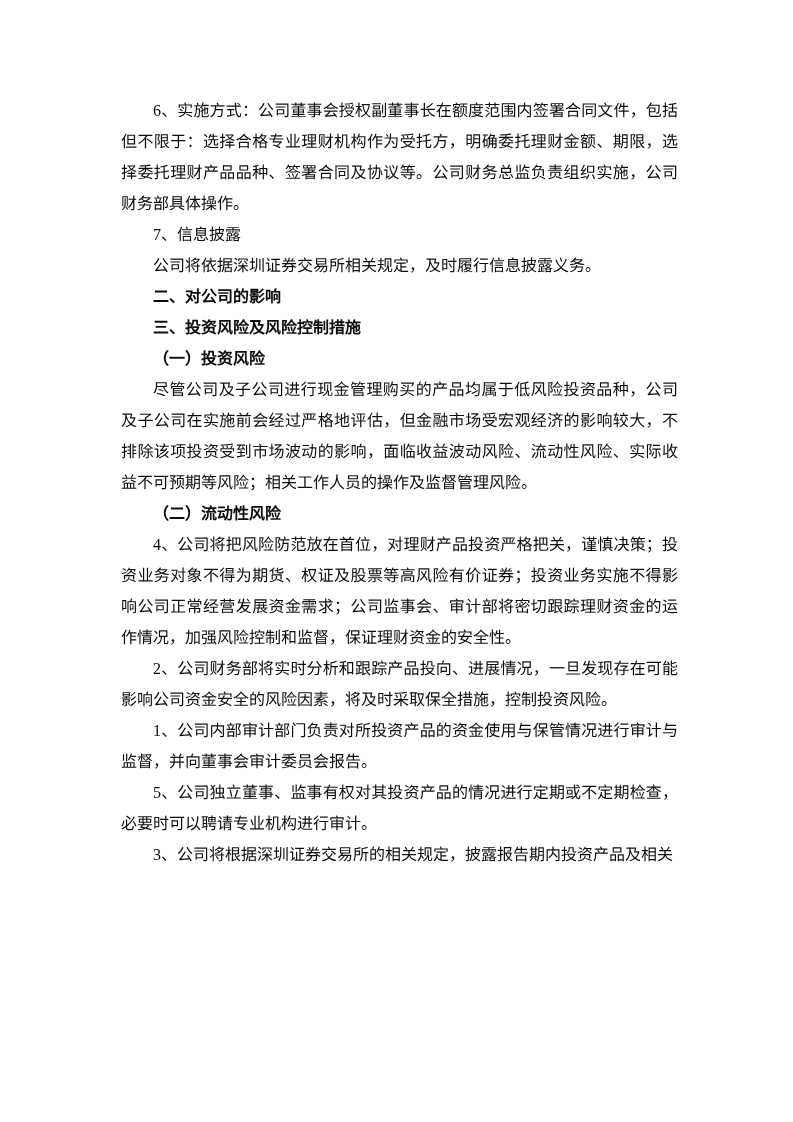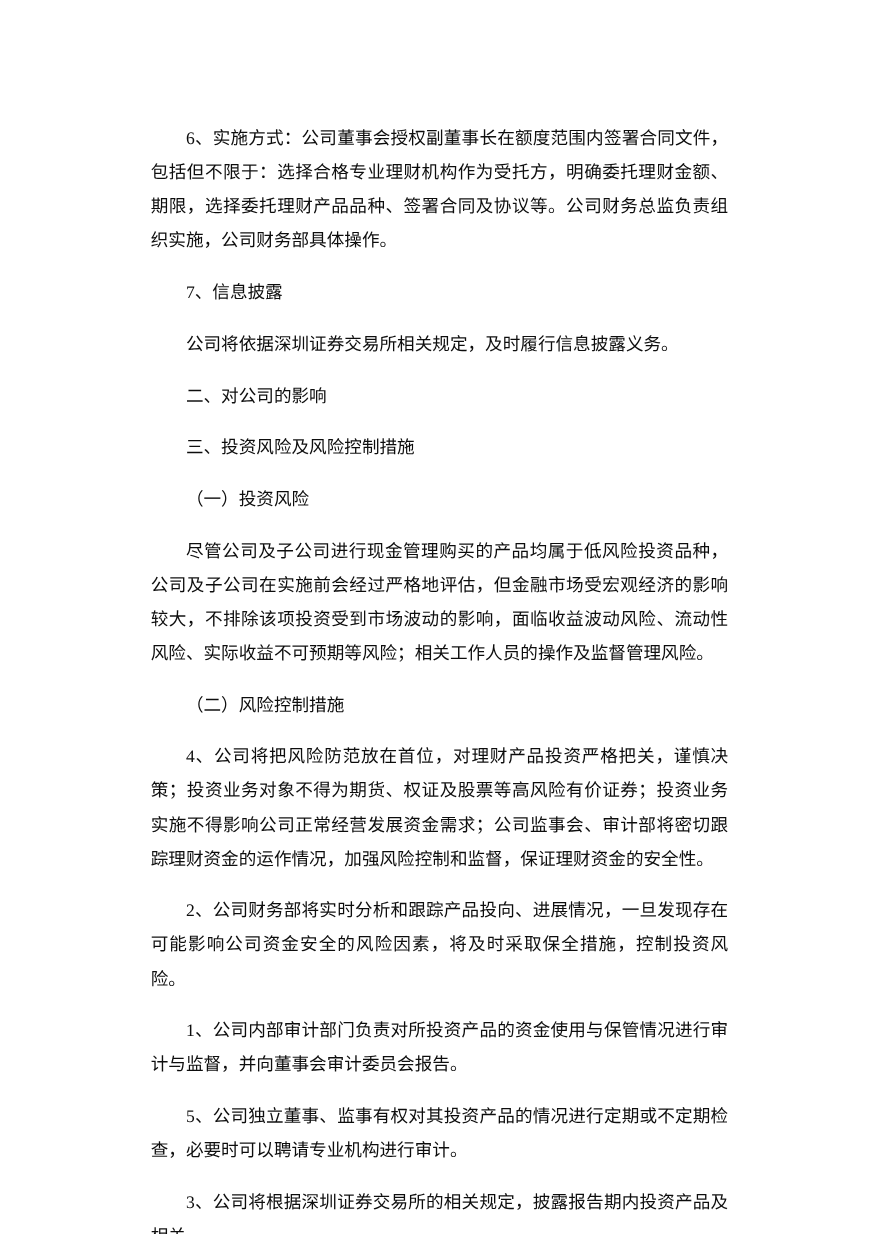--- a/index.html
+++ b/index.html
@@ -14,46 +14,46 @@
     font-family: "Liberation Serif", "DejaVu Serif", serif;
   }
   .page {
     box-sizing: border-box;
     width: 793px;
     height: 1122px;
     padding: 95px 115px 40px 121px;
     background: #ffffff;
   }
   .doc p {
-    margin: 16px;
+    margin: 0;
     padding: 0;
     font-size: 16px;
     line-height: 31px;
     color: #0d0d0d;
     text-align: justify;
     text-indent: 2em;
     word-break: break-all;
   }
   .doc p.heading {
-    font-weight: normal;
+    font-weight: bold;
     font-family: "Liberation Sans", "DejaVu Sans", sans-serif;
   }
 </style>
 </head>
 <body>
 
 <div class="page">
   <div class="doc">
     <p>6、实施方式：公司董事会授权副董事长在额度范围内签署合同文件，包括但不限于：选择合格专业理财机构作为受托方，明确委托理财金额、期限，选择委托理财产品品种、签署合同及协议等。公司财务总监负责组织实施，公司财务部具体操作。</p>
     <p>7、信息披露</p>
     <p>公司将依据深圳证券交易所相关规定，及时履行信息披露义务。</p>
     <p class="heading">二、对公司的影响</p>
     <p class="heading">三、投资风险及风险控制措施</p>
     <p class="heading">（一）投资风险</p>
     <p>尽管公司及子公司进行现金管理购买的产品均属于低风险投资品种，公司及子公司在实施前会经过严格地评估，但金融市场受宏观经济的影响较大，不排除该项投资受到市场波动的影响，面临收益波动风险、流动性风险、实际收益不可预期等风险；相关工作人员的操作及监督管理风险。</p>
-    <p class="heading">（二）风险控制措施</p>
+    <p class="heading">（二）流动性风险</p>
     <p>4、公司将把风险防范放在首位，对理财产品投资严格把关，谨慎决策；投资业务对象不得为期货、权证及股票等高风险有价证券；投资业务实施不得影响公司正常经营发展资金需求；公司监事会、审计部将密切跟踪理财资金的运作情况，加强风险控制和监督，保证理财资金的安全性。</p>
     <p>2、公司财务部将实时分析和跟踪产品投向、进展情况，一旦发现存在可能影响公司资金安全的风险因素，将及时采取保全措施，控制投资风险。</p>
     <p>1、公司内部审计部门负责对所投资产品的资金使用与保管情况进行审计与监督，并向董事会审计委员会报告。</p>
     <p>5、公司独立董事、监事有权对其投资产品的情况进行定期或不定期检查，必要时可以聘请专业机构进行审计。</p>
     <p>3、公司将根据深圳证券交易所的相关规定，披露报告期内投资产品及相关</p>
   </div>
 </div>
 
 </body></html>

